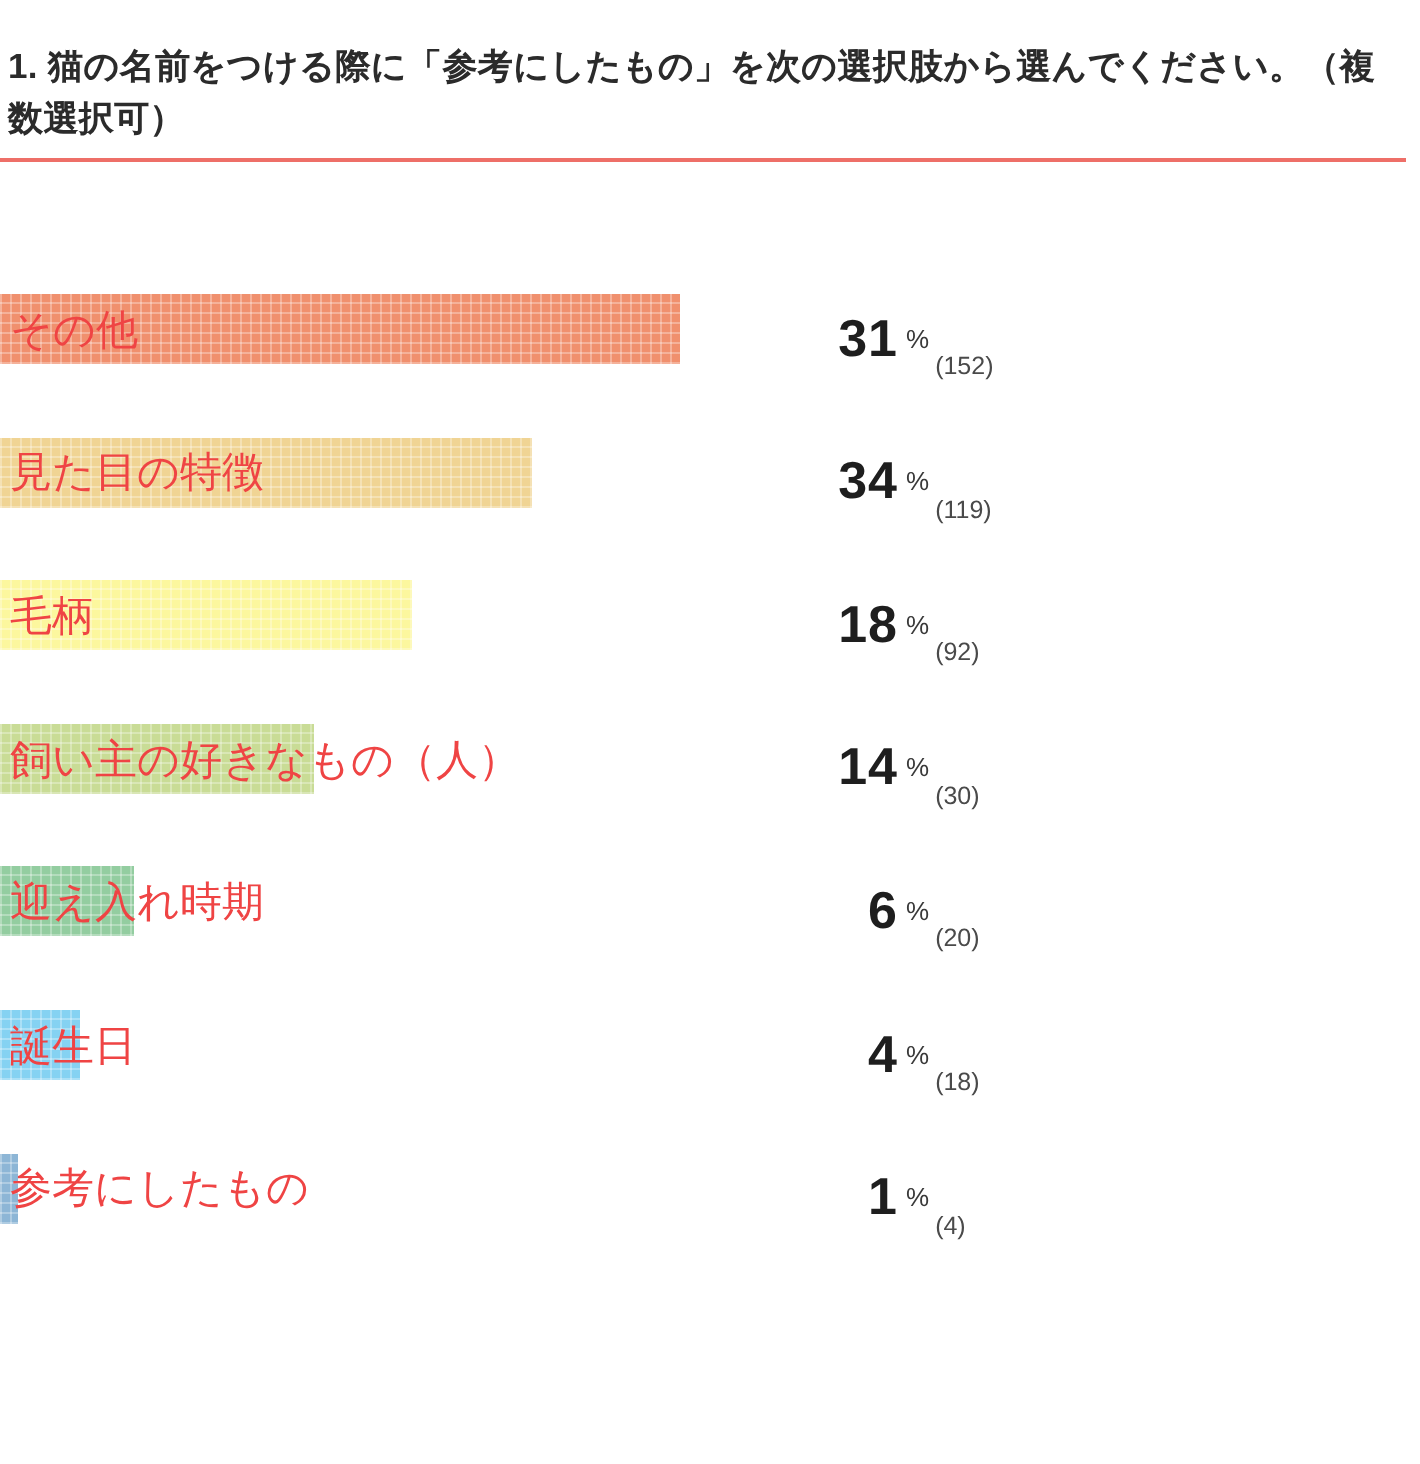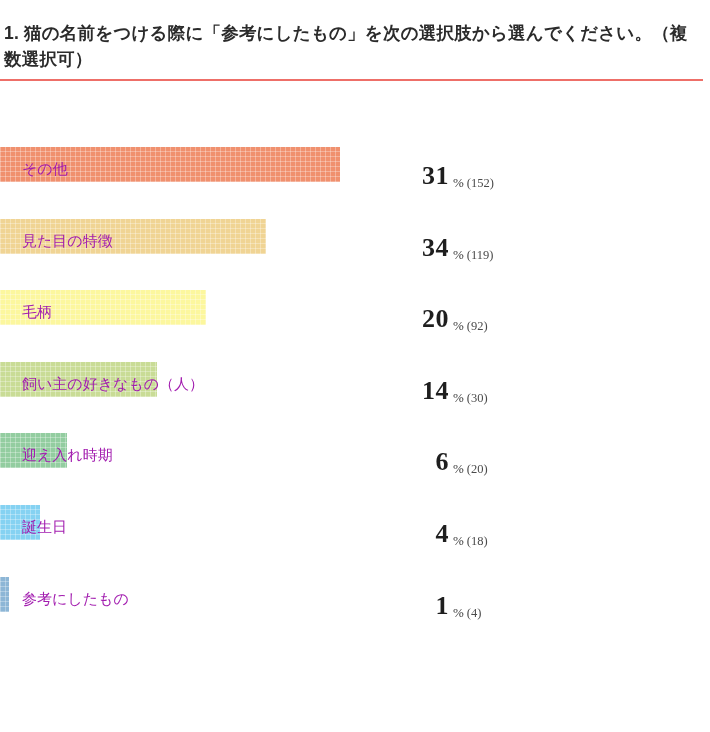--- a/index.html
+++ b/index.html
@@ -50,35 +50,34 @@
     left: 0;
     top: 0;
     height: 35px;
     
     background-image:
       repeating-linear-gradient(0deg, rgba(255,255,255,0.30) 0 1px, transparent 1px 5px),
       repeating-linear-gradient(90deg, rgba(255,255,255,0.30) 0 1px, transparent 1px 5px);
   }
   .label {
     position: absolute;
-    left: 22px;
+    left: 5px;
     bottom: 4px;
-    font-size: 15px;
-    color: #a21caf;
+    font-size: 21px;
+    color: #ef4444;
     white-space: nowrap;
     line-height: 1.2;
   }
   .value {
     position: absolute;
     left: 413px;
     top: 1px;
     display: flex;
-    align-items: flex-end;
+    align-items: center;
     white-space: nowrap;
-    font-family: Liberation Serif, serif;
   }
   .num {
     display: inline-block;
     width: 36px;
     text-align: right;
     font-size: 26px;
     font-weight: 700;
     color: #1e1e1e;
     letter-spacing: 0.5px;
   }
@@ -117,21 +116,21 @@
         <div class="value">
           <span class="num">34</span>
           <span class="pct">%</span>
           <span class="cnt">(119)</span>
         </div>
       </div>
       <div class="row" style="top: 290.2px; padding-left: 20px;">
         <div class="bar" style="width: 206px; background-color: rgb(252, 247, 158);"></div>
         <span class="label">毛柄</span>
         <div class="value">
-          <span class="num">20</span>
+          <span class="num">18</span>
           <span class="pct">%</span>
           <span class="cnt">(92)</span>
         </div>
       </div>
       <div class="row" style="top: 361.8px; padding-left: 41px;">
         <div class="bar" style="width: 157px; background-color: rgb(201, 220, 150);"></div>
         <span class="label">飼い主の好きなもの（人）</span>
         <div class="value">
           <span class="num">14</span>
           <span class="pct">%</span>

